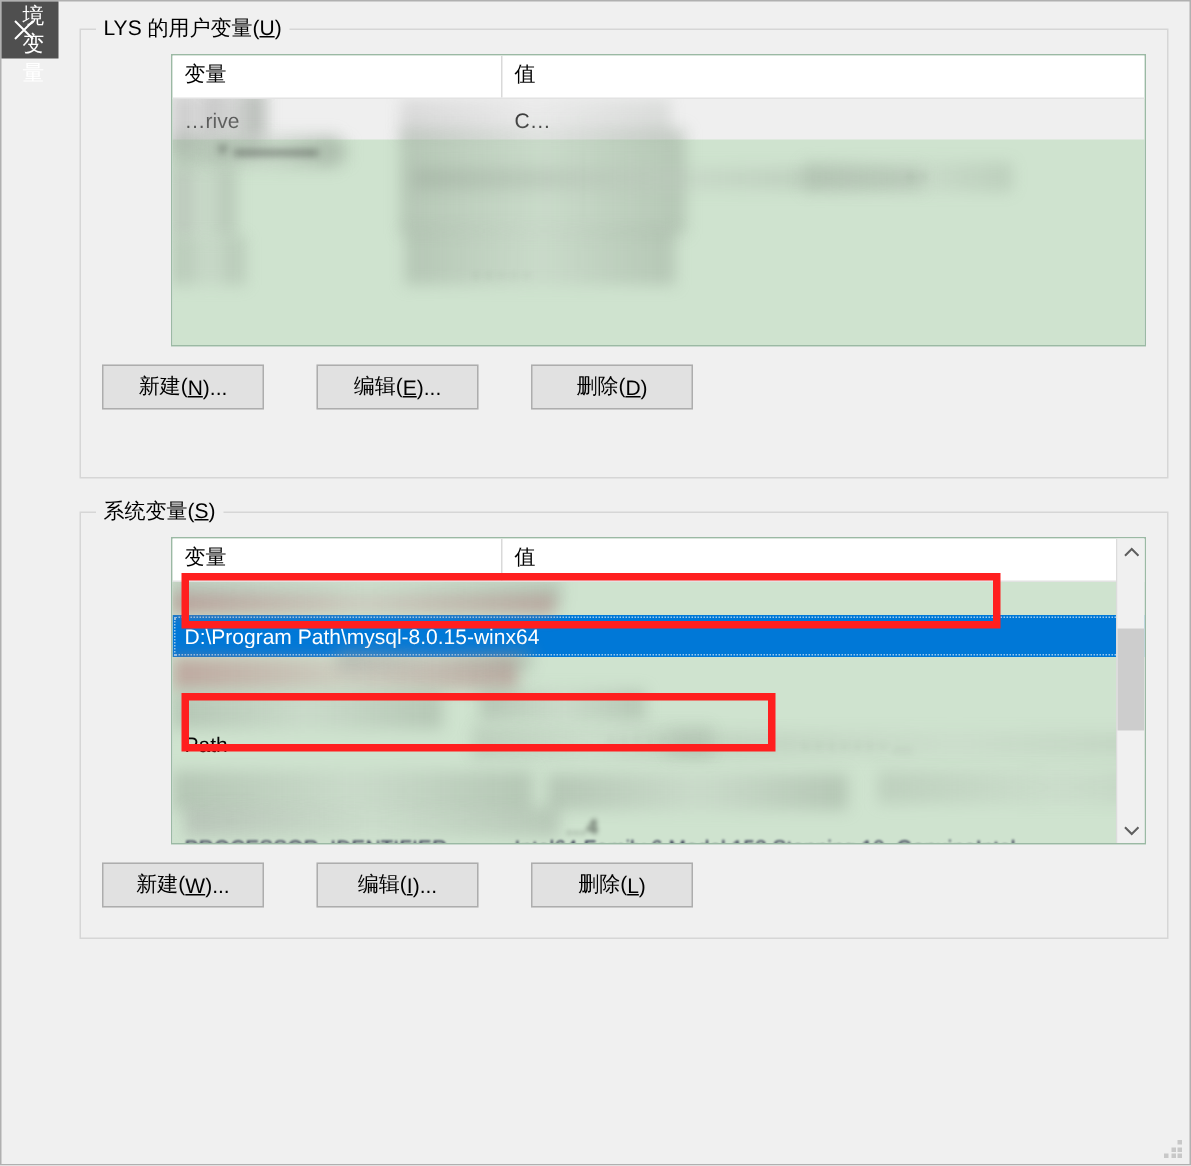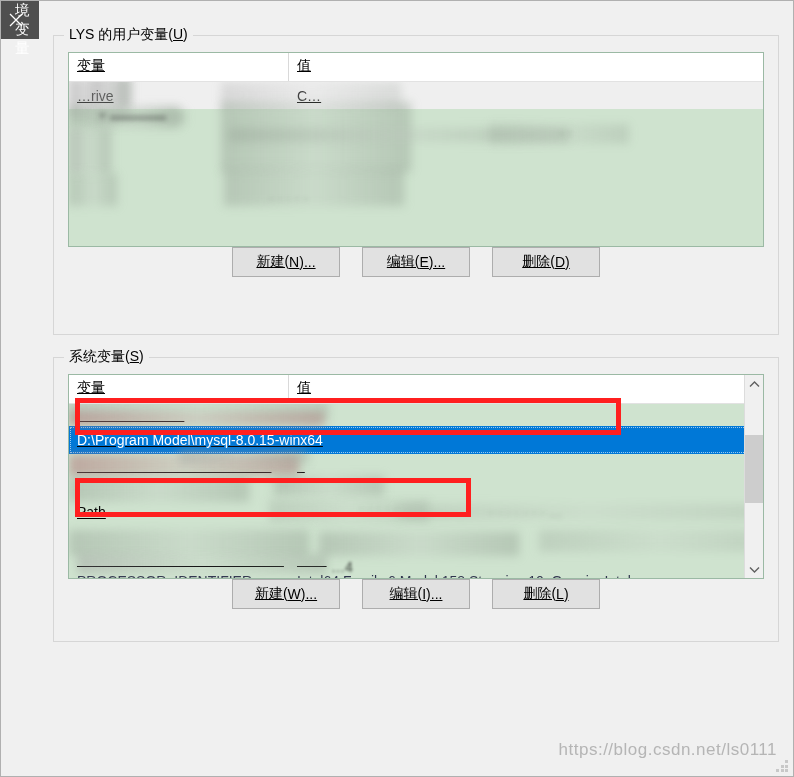--- a/index.html
+++ b/index.html
@@ -35,23 +35,22 @@
   }
   .close-btn{
     position:absolute;right:0;top:0;
     width:46px;height:38px;
     display:flex;align-items:center;justify-content:center;
   }
   .close-btn svg{display:block;}
   
   .content{
     flex:1 1 auto;
-    padding:16px 14px;
-    position:relative;
-    text-decoration:underline;
+    padding:0 14px;
+    position:relative;
   }
   .groupbox{
     position:relative;
     border:1px solid #d6d6d6;
     margin-top:18px;
     padding:16px 14px 14px 14px;
     box-sizing:border-box;
   }
   .group-legend{
     position:absolute;
@@ -63,21 +62,21 @@
     white-space:nowrap;
   }
   .group-legend u{text-decoration:underline;}
   
   .lv{
     border:1px solid #9bb9a4;
     background:#ffffff;
     box-sizing:border-box;
     position:relative;
     overflow:hidden;
-    display:flex;flex-direction:column;
+    display:flex;flex-direction:column;margin-left:46px;
   }
   .lv-head{
     display:flex;
     height:28px;flex:0 0 28px;
     background:#ffffff;
     border-bottom:1px solid #e2e2e2;
     position:relative;
     z-index:3;
   }
   .lv-head .col{
@@ -145,22 +144,23 @@
     background:#f0f0f0;
   }
   .sb-track{flex:1 1 auto;position:relative;background:#f0f0f0;}
   .sb-thumb{
     position:absolute;left:0;right:0;
     background:#cdcdcd;
   }
   
   .btnrow{
     display:flex;
-    justify-content:center;
-    gap:22px;
+    justify-content:flex-start;
+    gap:35px;
+    margin-top:12px;
   }
   .btn{
     width:108px;height:30px;
     background:#e1e1e1;
     border:1px solid #adadad;
     font-size:14px;
     font-family:inherit;
     color:#000;
     display:flex;align-items:center;justify-content:center;
     box-sizing:border-box;
@@ -285,21 +285,21 @@
           <div class="col col-val">值</div>
         </div>
         <div class="lv-body">
 
           <div class="row blurred" style="height:22px;">
             <div class="cvar">GRADLE_HOME</div>
             <div class="cval"></div>
           </div>
 
           <div class="row sel" style="height:28px;">
-            <div class="cval">D:\Program Model\mysql-8.0.15-winx64</div>
+            <div class="cval">D:\Program Path\mysql-8.0.15-winx64</div>
           </div>
 
           <div class="row blurred" style="height:24px;">
             <div class="cvar">NUMBER_OF_PROCESSORS</div>
             <div class="cval">2</div>
           </div>
 
           <div class="row blurred" style="height:20px;">
             <div class="cvar"></div>
             <div class="cval"></div>
@@ -381,21 +381,20 @@
             <span>删除(</span>
             <u>L</u>
             <span>)</span>
           </div>
       </div>
     </div>
 
   </div>
 
 
-  <div class="watermark">https://blog.csdn.net/ls0111</div>
   <div class="grip">
     <i style="left:9px;top:0;"></i>
     <i style="left:4.5px;top:4.5px;"></i>
       <i style="left:9px;top:4.5px;"></i>
     <i style="left:0;top:9px;"></i>
       <i style="left:4.5px;top:9px;"></i>
       <i style="left:9px;top:9px;"></i>
   </div>
 </div>
 

